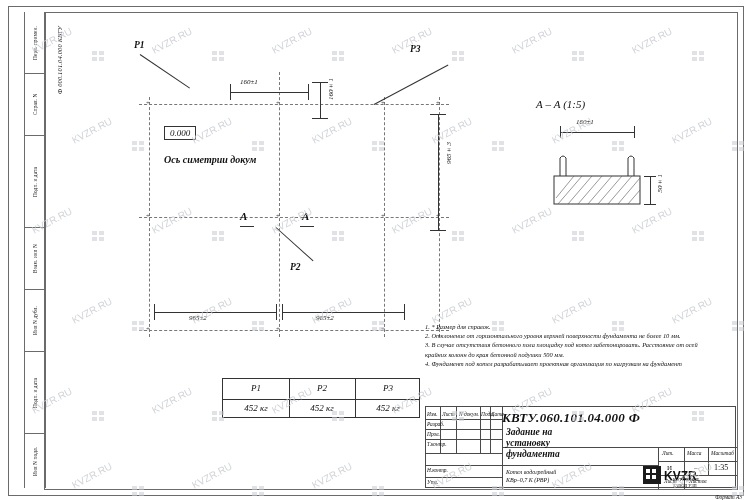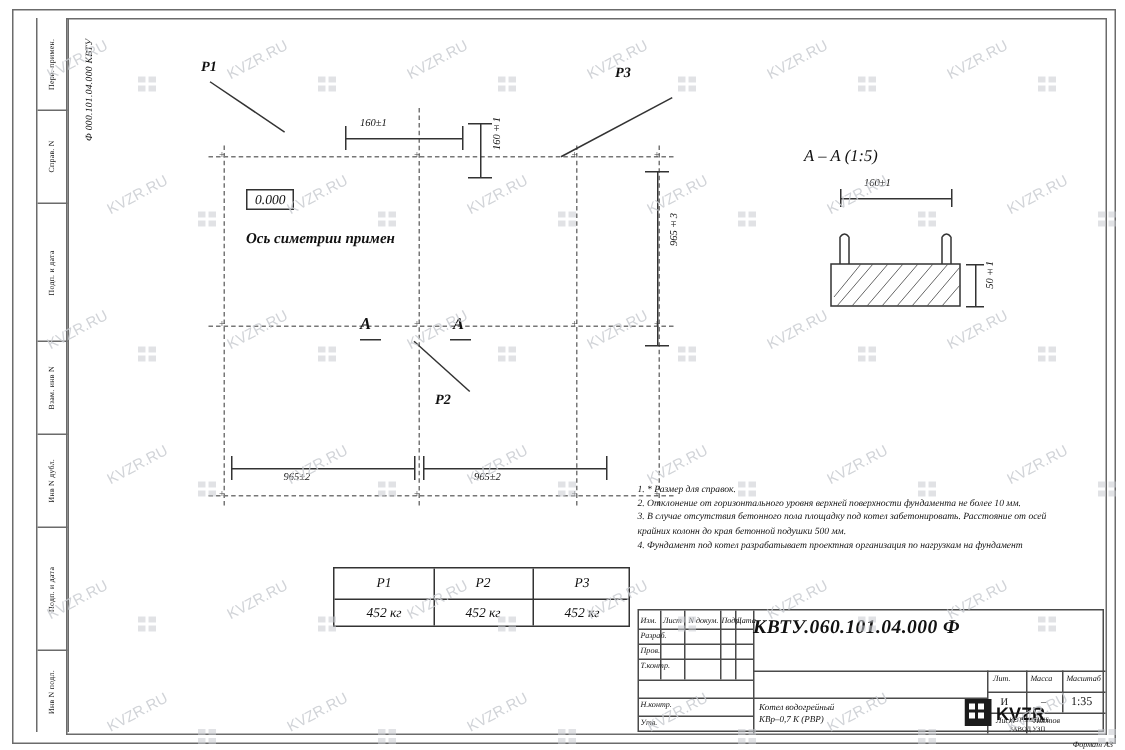--- a/index.html
+++ b/index.html
@@ -160,21 +160,21 @@
     <div class="solid" style="left:232px;top:292px;width:1px;height:16px;"></div>
     <div class="dimtxt" style="left:145px;top:302px;">965±2</div>
 
     <div class="solid" style="left:238px;top:300px;width:122px;height:1px;"></div>
     <div class="solid" style="left:238px;top:292px;width:1px;height:16px;"></div>
     <div class="solid" style="left:360px;top:292px;width:1px;height:16px;"></div>
     <div class="dimtxt" style="left:272px;top:302px;">965±2</div>
 
     <div class="zerobox" style="left:120px;top:114px;">0.000</div>
 
-    <div class="lbl-b" style="left:120px;top:142px;font-size:10px;">Ось симетрии примен</div>
+    <div class="lbl-b" style="left:120px;top:142px;font-size:10px;">Ось симетрии докум</div>
 
     <div class="lbl-b" style="left:196px;top:198px;font-size:11px;">А</div>
     <div class="solid" style="left:196px;top:214px;width:14px;height:1px;"></div>
     <div class="lbl-b" style="left:258px;top:198px;font-size:11px;">А</div>
     <div class="solid" style="left:256px;top:214px;width:14px;height:1px;"></div>
 
     <div class="sect" style="left:492px;top:86px;">А – А (1:5)</div>
 
     <svg style="position:absolute;left:500px;top:140px;" width="130" height="80">
       <rect x="10" y="24" width="86" height="28" fill="none" stroke="#333" stroke-width="1"></rect>
@@ -257,20 +257,25 @@
     <div class="st st-i" style="left:65px;top:4px;">Дата</div>
 
     <div class="st st-i" style="left:1px;top:14px;">Разраб.</div>
     <div class="st st-i" style="left:1px;top:24px;">Пров.</div>
     <div class="st st-i" style="left:1px;top:34px;">Т.контр.</div>
     <div class="st st-i" style="left:1px;top:60px;">Н.контр.</div>
     <div class="st st-i" style="left:1px;top:72px;">Утв.</div>
 
     <div class="bigcode">КВТУ.060.101.04.000 Ф</div>
 
+    <div class="task">
+      <div>Задание на</div>
+      <div>установку</div>
+      <div>фундамента</div>
+    </div>
     <div class="sub">
       <div>Котел водогрейный</div>
       <div>КВр–0,7 К (РВР)</div>
     </div>
 
     <div class="st st-i" style="left:236px;top:43px;">Лит.</div>
     <div class="st st-i" style="left:261px;top:43px;">Масса</div>
     <div class="st st-i" style="left:285px;top:43px;">Масштаб</div>
     <div class="st" style="left:241px;top:57px;font-size:7px;">И</div>
     <div class="st" style="left:268px;top:57px;font-size:7px;">–</div>

